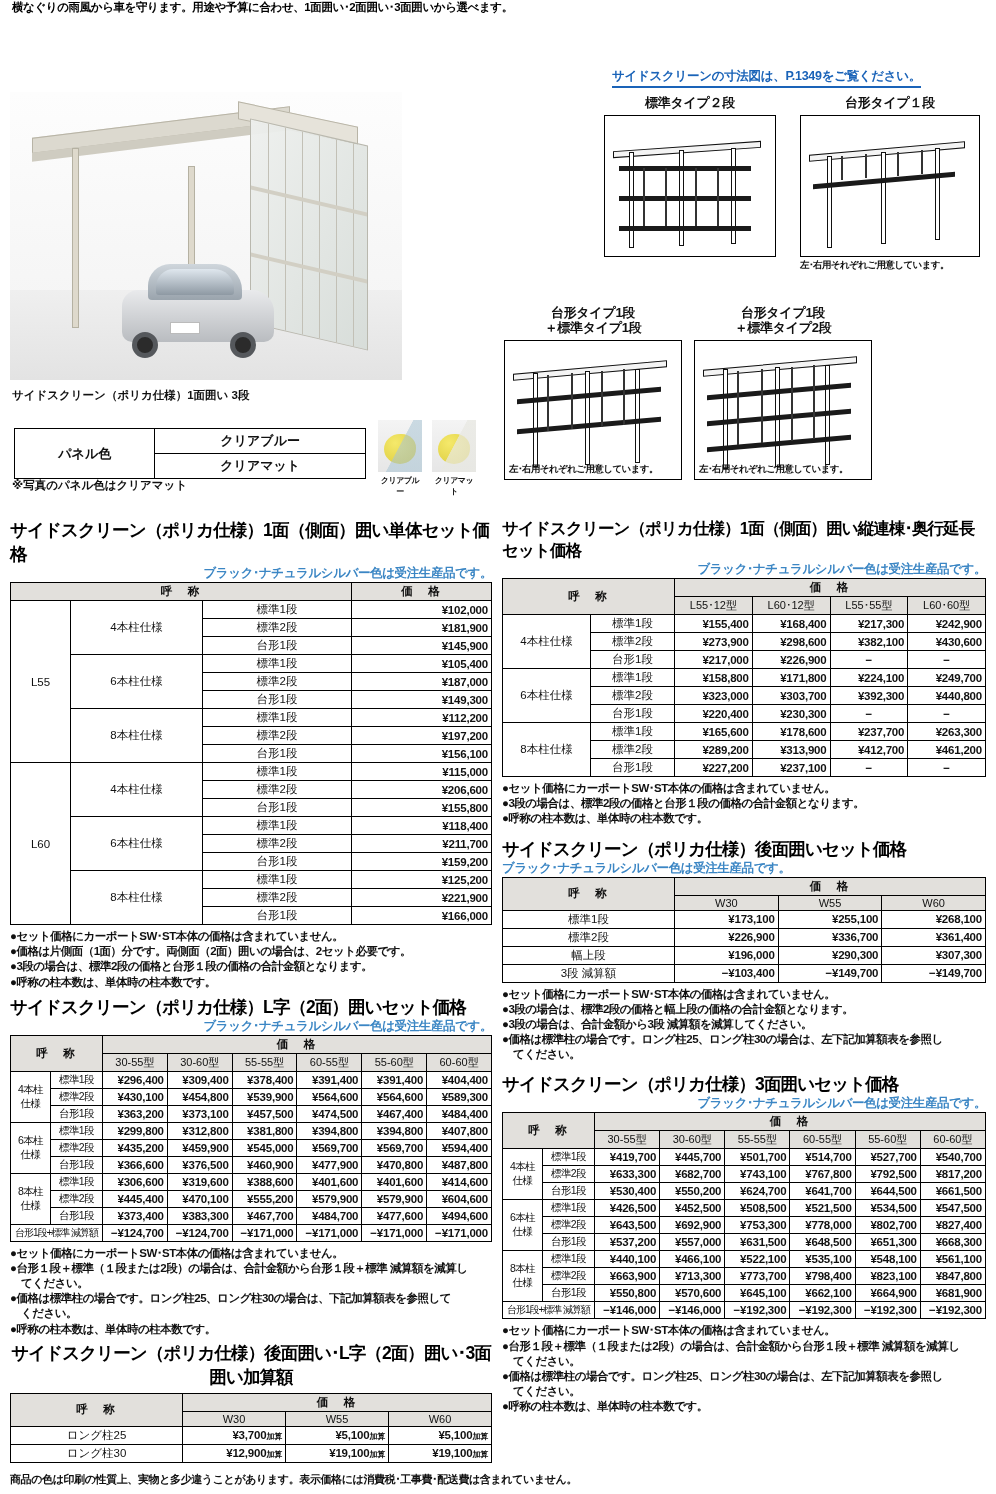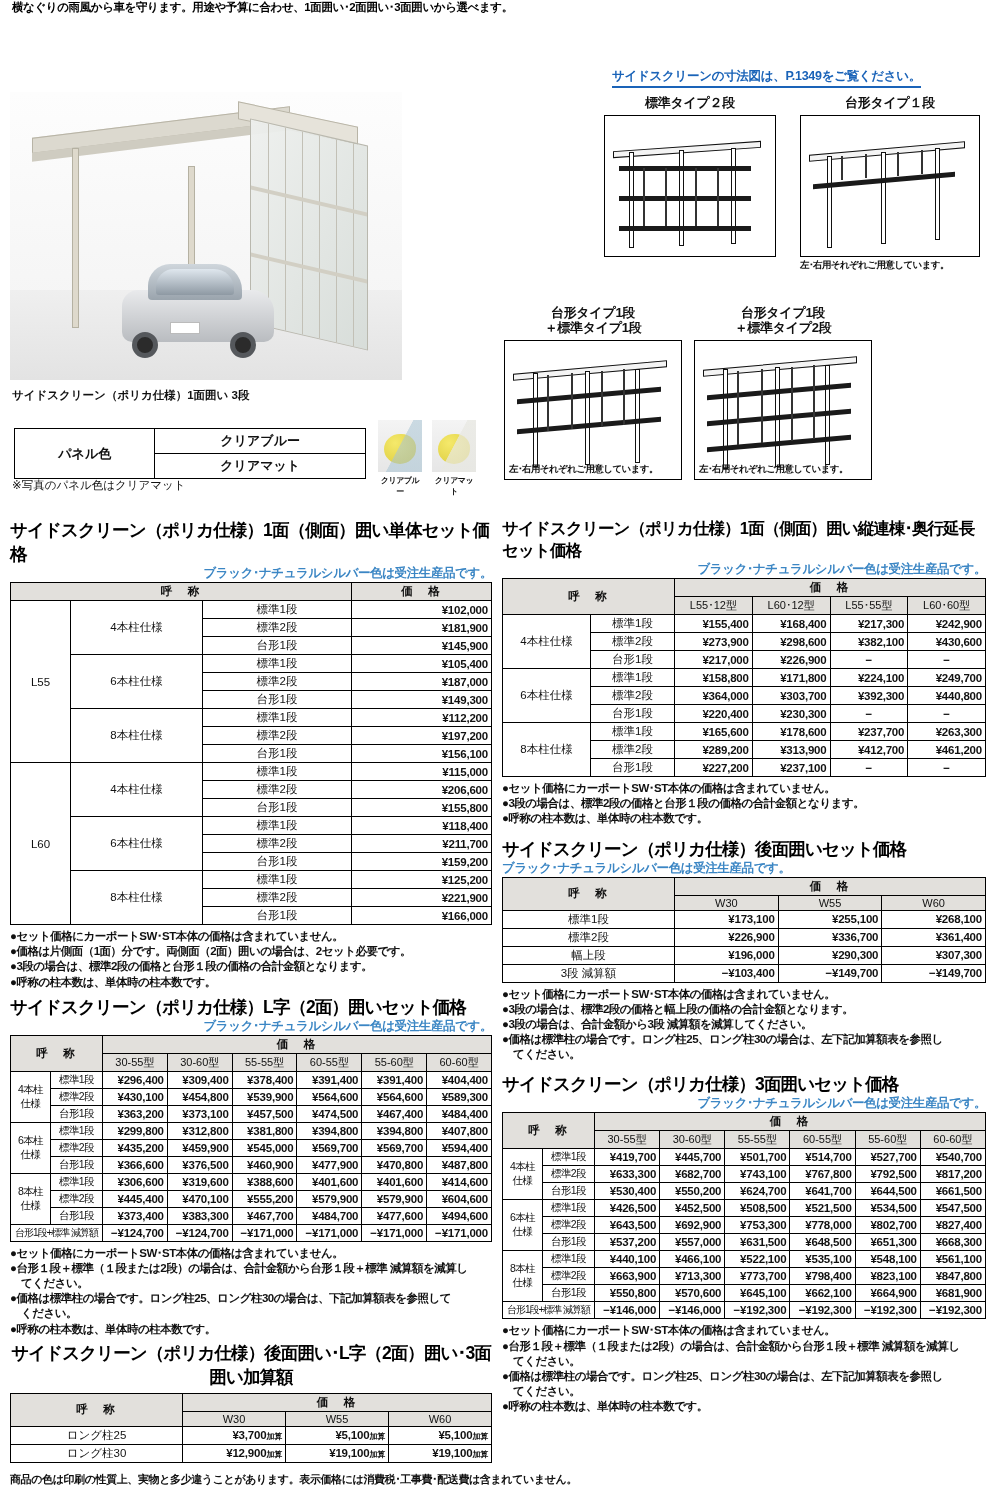--- a/index.html
+++ b/index.html
@@ -57,21 +57,21 @@
      background:#2b2b2b; border-radius:50%; border:5px solid #55585c; }
   .ph-car .plate { position:absolute; left:48px; top:62px; width:30px; height:12px;
      background:#fff; border:1px solid #bbb; }
   .photo-cap { position:absolute; left:12px; top:388px; font-size:11.5px; font-weight:700; }
 
   
   .panel-tbl { position:absolute; left:14px; top:428px; width:352px;
      border:1.6px solid #000; border-collapse:collapse; }
   .panel-tbl td { border:1.4px solid #000; font-size:13px; font-weight:700; text-align:center;
      padding:3px 0; }
-  .panel-note { position:absolute; left:12px; top:478px; font-size:11.5px; font-weight:400; }
+  .panel-note { position:absolute; left:12px; top:478px; font-size:11.5px; font-weight:700; }
 
   .swatches { position:absolute; left:378px; top:420px; display:flex; gap:10px; }
   .sw { width:44px; }
   .sw .img { width:44px; height:52px; position:relative; overflow:hidden;
      background:linear-gradient(#f4f4f4,#e6e6e6); }
   .sw .lemon { position:absolute; left:6px; top:14px; width:32px; height:30px;
      background: radial-gradient(circle at 35% 30%, #f5e96b, #d9c93a); border-radius:50% 45% 50% 50%; }
   .sw .tint { position:absolute; left:0; top:0; width:100%; height:100%; }
   .sw.blue .tint { background: linear-gradient(118deg, rgba(255,255,255,0) 49%, rgba(168,196,212,.55) 50%); }
   .sw.matt .tint { background: linear-gradient(118deg, rgba(255,255,255,0) 49%, rgba(232,232,226,.72) 50%); }
@@ -560,21 +560,21 @@
           <tr class="thick">
             <td class="lbl" rowspan="3" style="width:88px;">6本柱仕様</td>
             <td class="lbl thickr" style="width:84px;">標準1段</td>
             <td class="val">¥158,800</td>
             <td class="val">¥171,800</td>
             <td class="val">¥224,100</td>
             <td class="val">¥249,700</td>
           </tr>
           <tr>
             <td class="lbl thickr" style="width:84px;">標準2段</td>
-            <td class="val">¥364,000</td>
+            <td class="val">¥323,000</td>
             <td class="val">¥303,700</td>
             <td class="val">¥392,300</td>
             <td class="val">¥440,800</td>
           </tr>
           <tr>
             <td class="lbl thickr" style="width:84px;">台形1段</td>
             <td class="val">¥220,400</td>
             <td class="val">¥230,300</td>
             <td class="val dash">−</td>
             <td class="val dash">−</td>

